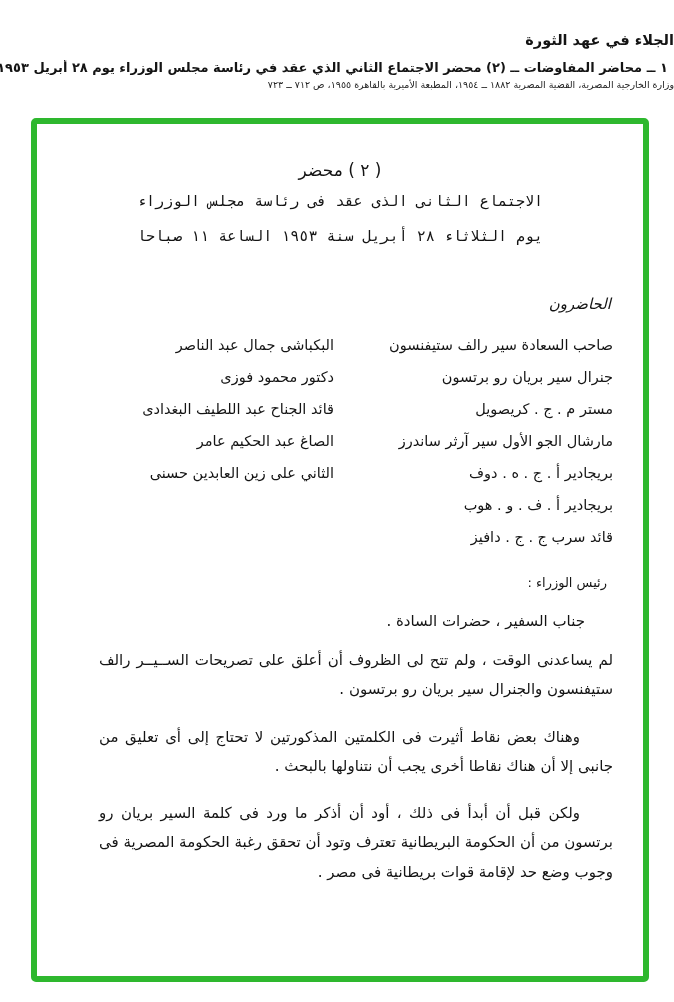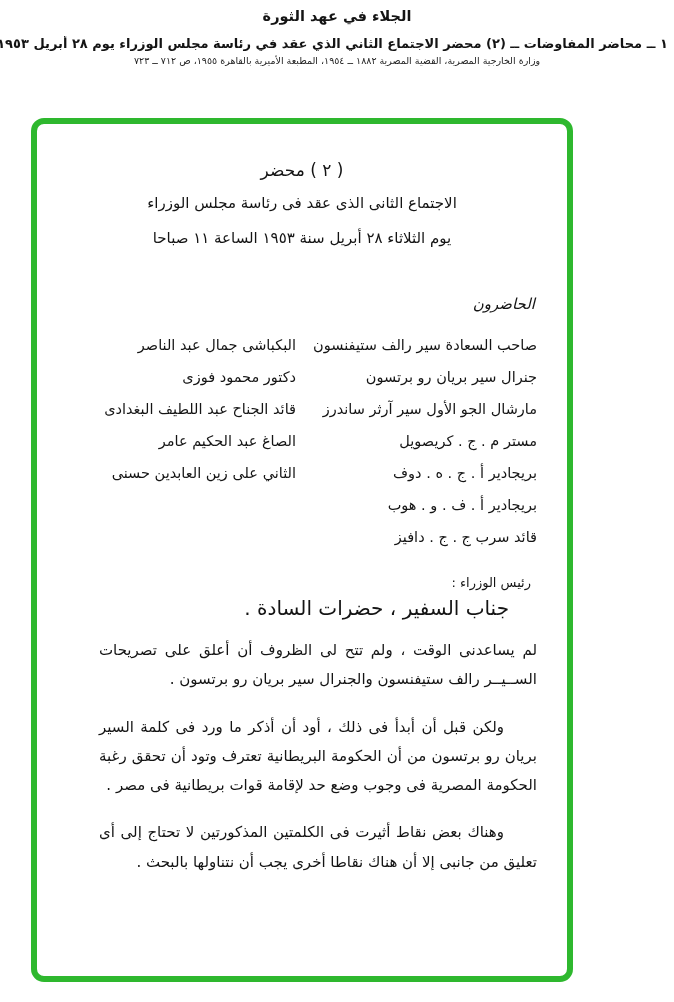--- a/index.html
+++ b/index.html
@@ -12,22 +12,21 @@
     font-family: "DejaVu Sans", sans-serif;
     color: #141414;
   }
   .page {
     position: relative;
     width: 674px;
     height: 1002px;
     direction: rtl;
   }
   .top-header {
-    text-align: center;
-    padding-top: 8px;
+    padding-top: 32px;
   }
   .top-title {
     font-size: 14.5px;
     font-weight: bold;
     letter-spacing: 0.5px;
   }
   .top-subtitle {
     font-size: 13px;
     font-weight: bold;
     margin-top: 12px;
@@ -37,38 +36,39 @@
   }
   .top-source {
     font-size: 9.5px;
     margin-top: 4px;
     color: #1d1d1d;
   }
   .scan-box {
     position: absolute;
     top: 118px;
     left: 31px;
-    width: 542px;
+    width: 618px;
     height: 864px;
     box-sizing: border-box;
     border: 6px solid #2eb82e;
-    border-radius: 13px;
+    border-radius: 5px;
     padding: 28px 30px 20px 30px;
     background: #ffffff;
   }
   .scan-title {
     text-align: center;
     font-size: 17px;
     margin-top: 8px;
   }
   .scan-line {
     text-align: center;
     font-size: 15px;
     margin-top: 12px;
     line-height: 1.5;
+    font-family: Liberation Mono, monospace;
   }
   .attendees-heading {
     font-size: 15px;
     margin-top: 46px;
     margin-right: 2px;
     font-style: italic;
   }
   .attendees {
     display: flex;
     margin-top: 16px;
@@ -87,22 +87,22 @@
     font-size: 14.5px;
     line-height: 32px;
     white-space: nowrap;
   }
   .speaker-line {
     font-size: 13px;
     margin-top: 22px;
     margin-right: 6px;
   }
   .salutation-line {
-    font-size: 20px;
-    margin-top: 6px;
+    font-size: 15px;
+    margin-top: 22px;
     margin-right: 28px;
   }
   .body-paragraphs {
     margin-top: 16px;
     margin-left: 32px;
   }
   .body-paragraph {
     font-size: 15px;
     line-height: 1.95;
     text-align: justify;
@@ -128,39 +128,39 @@
     <div class="scan-title">( ٢ ) محضر</div>
     <div class="scan-line">الاجتماع الثانى الذى عقد فى رئاسة مجلس الوزراء</div>
     <div class="scan-line">يوم الثلاثاء ٢٨ أبريل سنة ١٩٥٣ الساعة ١١ صباحا</div>
 
     <div class="attendees-heading">الحاضرون</div>
 
     <div class="attendees">
       <div class="att-col brit">
         <div class="att-item">صاحب السعادة سير رالف ستيفنسون</div>
         <div class="att-item">جنرال سير بريان رو برتسون</div>
+        <div class="att-item">مستر م . ج . كريصويل</div>
         <div class="att-item">مارشال الجو الأول سير آرثر ساندرز</div>
-        <div class="att-item">مستر م . ج . كريصويل</div>
         <div class="att-item">بريجادير أ . ج . ه . دوف</div>
         <div class="att-item">بريجادير أ . ف . و . هوب</div>
         <div class="att-item">قائد سرب ج . ج . دافيز</div>
       </div>
       <div class="att-col egy">
         <div class="att-item">البكباشى جمال عبد الناصر</div>
         <div class="att-item">دكتور محمود فوزى</div>
         <div class="att-item">قائد الجناح عبد اللطيف البغدادى</div>
         <div class="att-item">الصاغ عبد الحكيم عامر</div>
         <div class="att-item">الثاني على زين العابدين حسنى</div>
       </div>
     </div>
 
     <div class="speaker-line">رئيس الوزراء :</div>
     <div class="salutation-line">جناب السفير ، حضرات السادة .</div>
 
     <div class="body-paragraphs">
       <p class="body-paragraph">لم يساعدنى الوقت ، ولم تتح لى الظروف أن أعلق على تصريحات الســيــر رالف ستيفنسون والجنرال سير بريان رو برتسون .</p>
+      <p class="body-paragraph indented">وهناك بعض نقاط أثيرت فى الكلمتين المذكورتين لا تحتاج إلى أى تعليق من جانبى إلا أن هناك نقاطا أخرى يجب أن نتناولها بالبحث .</p>
       <p class="body-paragraph indented">ولكن قبل أن أبدأ فى ذلك ، أود أن أذكر ما ورد فى كلمة السير بريان رو برتسون من أن الحكومة البريطانية تعترف وتود أن تحقق رغبة الحكومة المصرية فى وجوب وضع حد لإقامة قوات بريطانية فى مصر .</p>
-      <p class="body-paragraph indented">وهناك بعض نقاط أثيرت فى الكلمتين المذكورتين لا تحتاج إلى أى تعليق من جانبى إلا أن هناك نقاطا أخرى يجب أن نتناولها بالبحث .</p>
     </div>
 
   </div>
 
 </div>
 
 </body></html>

